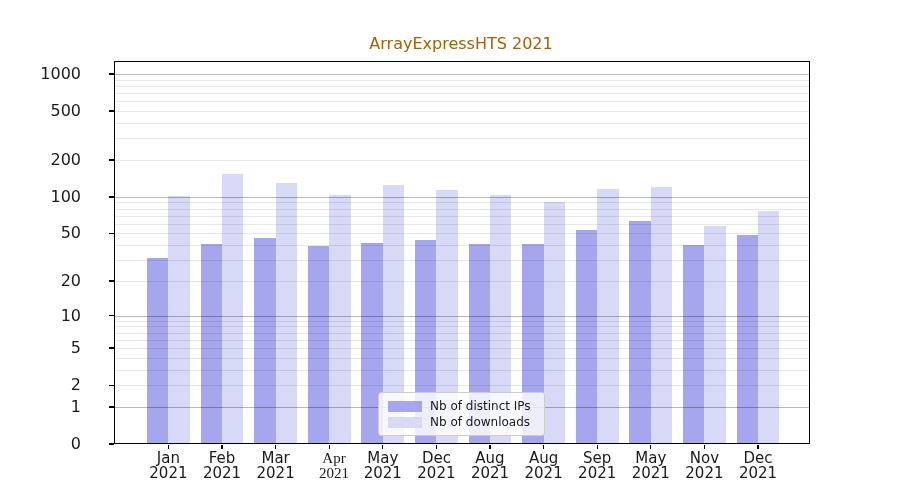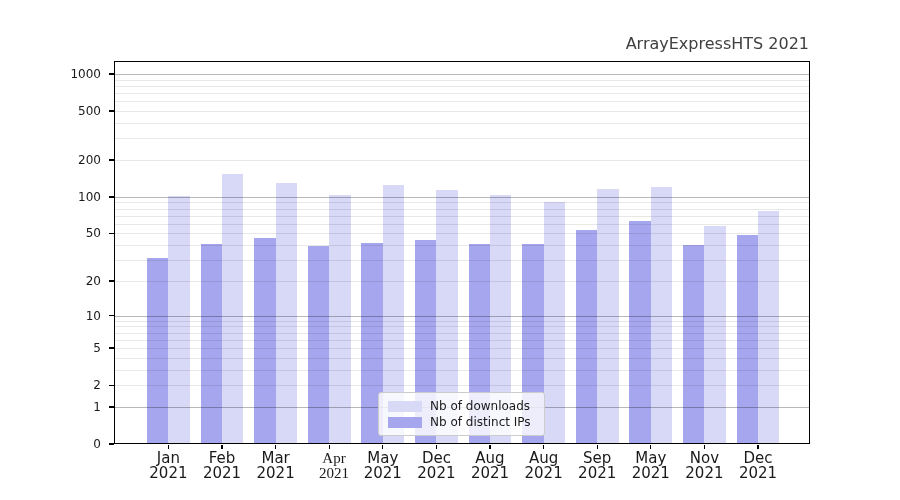--- a/index.html
+++ b/index.html
@@ -10,23 +10,23 @@
     background: #ffffff;
     font-family: "DejaVu Sans", "Liberation Sans", sans-serif;
     color: #1a1a1a;
     overflow: hidden;
   }
   .chart-title {
     position: absolute;
     left: 113px;
     width: 696px;
     top: 34px;
-    text-align: right;
+    text-align: center;
     font-size: 16px;
-    color: #404040;
+    color: #a16207;
     white-space: nowrap;
   }
   .plot {
     position: absolute;
     left: 113.5px;
     top: 61px;
     width: 696px;
     height: 383px;
   }
   .bars-layer, .grid-layer { position: absolute; inset: 0; }
@@ -38,23 +38,23 @@
   .spines {
     position: absolute; inset: 0;
     border: 1.3px solid #000000;
     pointer-events: none;
   }
   .ytick-mark {
     position: absolute; width: 5px; height: 1.3px;
     background: #000000; left: 108.5px;
   }
   .ytick-label {
-    position: absolute; right: 799px;
+    position: absolute; right: 819px;
     transform: translateY(-50%);
-    font-size: 12px; line-height: 12px; white-space: nowrap;
+    font-size: 16px; line-height: 12px; white-space: nowrap;
   }
   .xtick-mark {
     position: absolute; width: 1.3px; height: 4.5px;
     background: #000000; top: 444.5px;
   }
   .xtick-label {
     position: absolute; top: 451px;
     transform: translateX(-50%);
     text-align: center; font-size: 15px; line-height: 15px;
     white-space: pre-line;
@@ -138,26 +138,26 @@
         <div class="gridline major" style="top: 345.882px;"></div>
         <div class="gridline major" style="top: 254.594px;"></div>
         <div class="gridline major" style="top: 135.863px;"></div>
         <div class="gridline major" style="top: 13.04px;"></div>
       </div>
     <div class="spines"></div>
   </div>
 
   <div class="legend">
     <div class="legend-row">
+      <span class="legend-swatch" style="background: rgb(166, 166, 238);"></span>
+      <span class="legend-label">Nb of distinct IPs</span>
+    </div>
+    <div class="legend-row">
       <span class="legend-swatch" style="background: rgb(216, 216, 247);"></span>
       <span class="legend-label">Nb of downloads</span>
-    </div>
-    <div class="legend-row">
-      <span class="legend-swatch" style="background: rgb(166, 166, 238);"></span>
-      <span class="legend-label">Nb of distinct IPs</span>
     </div>
   </div>
 
 <div class="ytick-mark" style="top: 443.35px;"></div>
     <div class="ytick-label" style="top: 444px;">0</div>
     <div class="ytick-mark" style="top: 406.232px;"></div>
     <div class="ytick-label" style="top: 406.882px;">1</div>
     <div class="ytick-mark" style="top: 384.52px;"></div>
     <div class="ytick-label" style="top: 385.17px;">2</div>
     <div class="ytick-mark" style="top: 347.402px;"></div>

